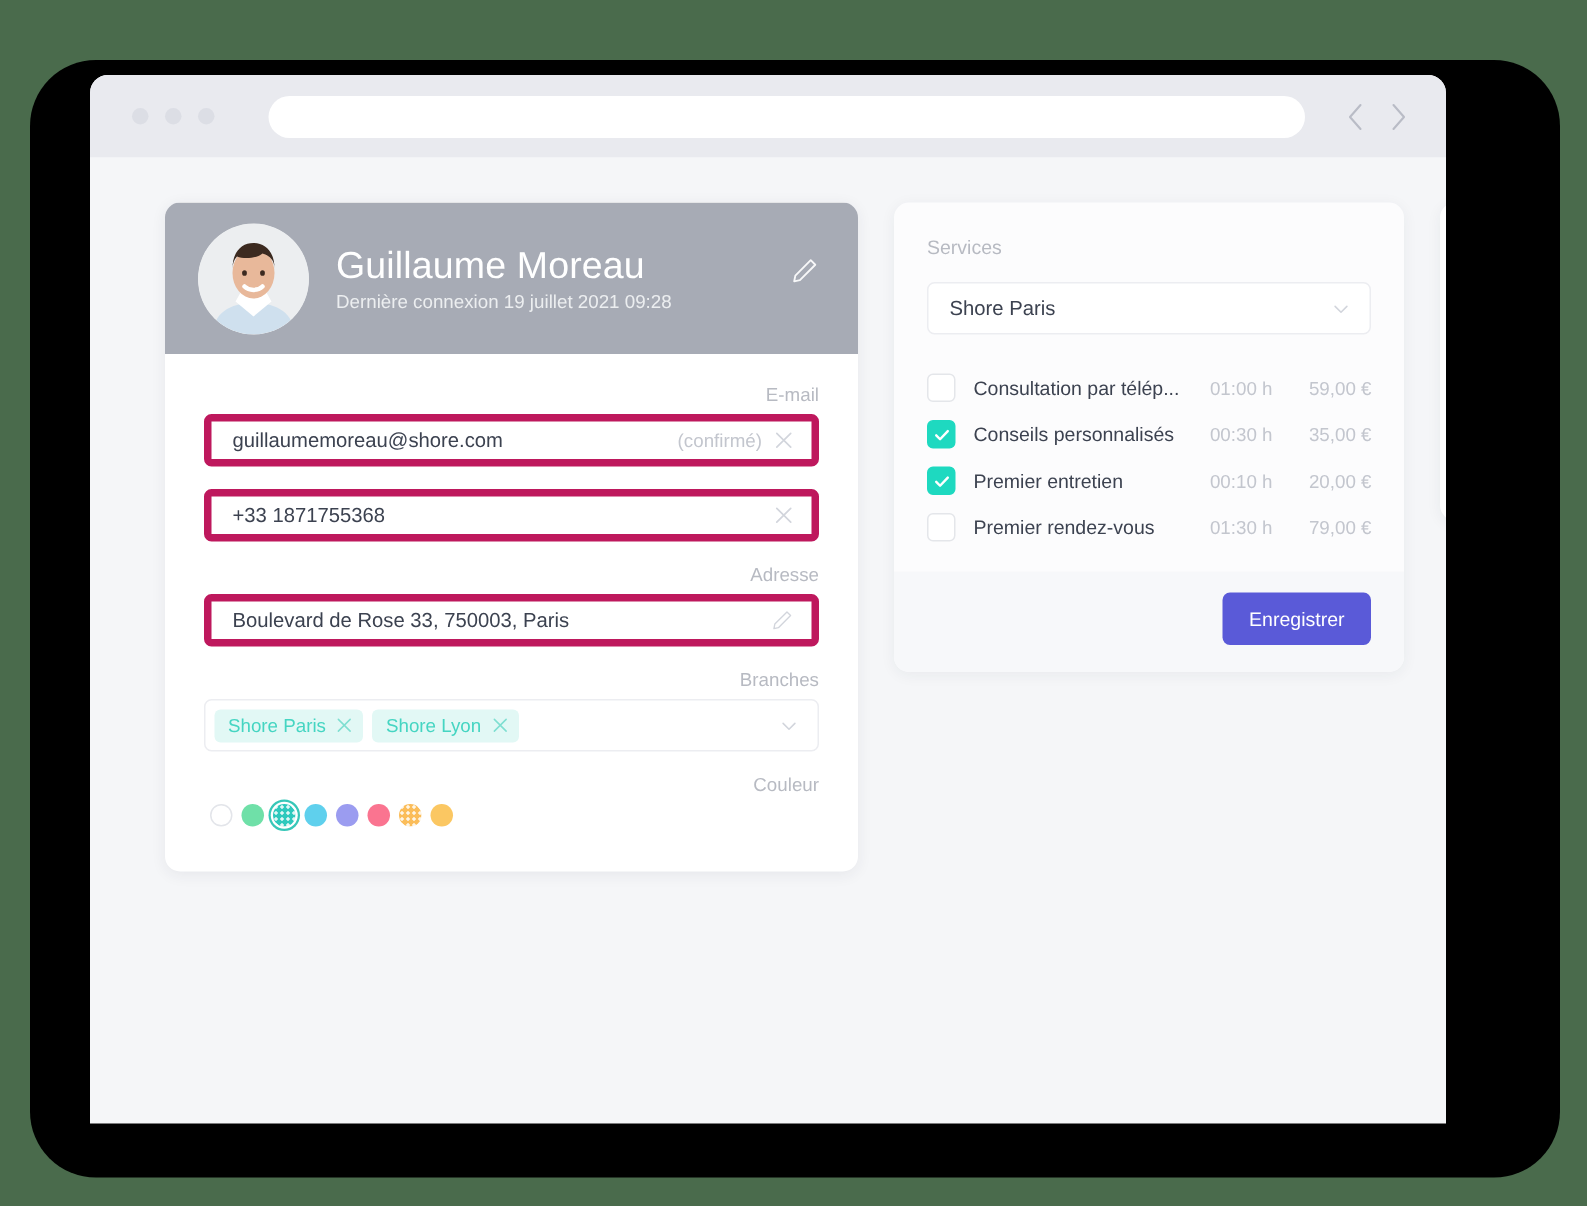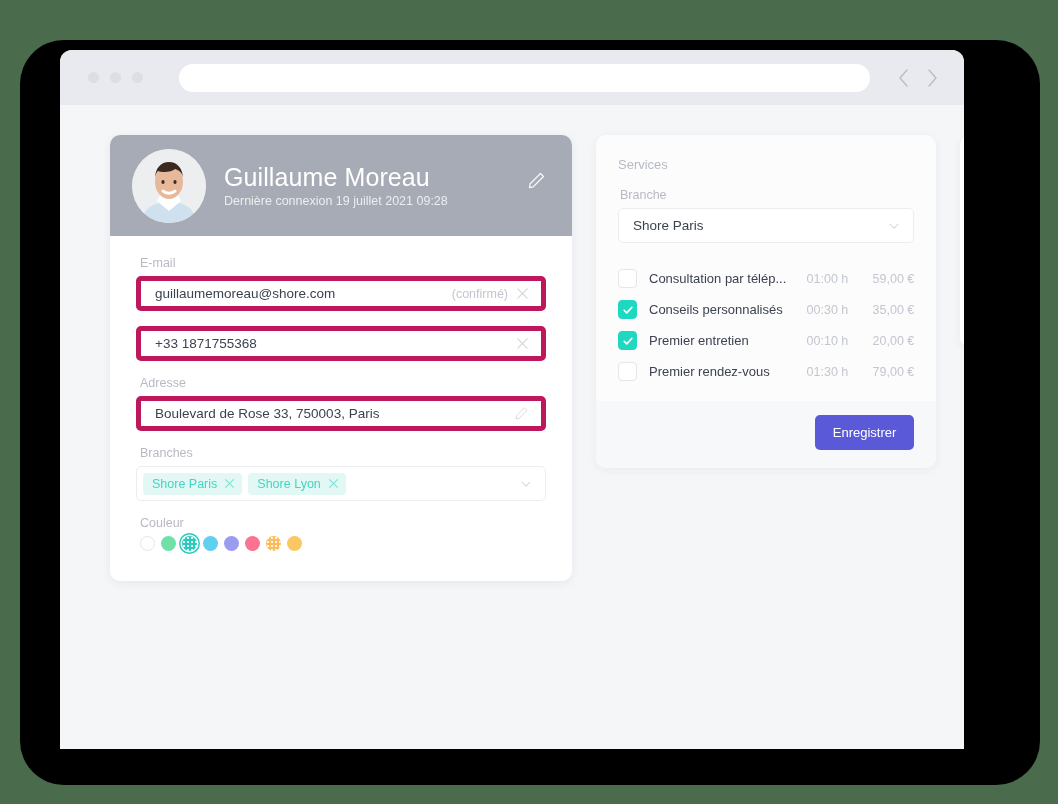--- a/index.html
+++ b/index.html
@@ -61,21 +61,21 @@
   }
   .avatar svg { display: block; }
   .head-text { margin-left: 18px; }
   .uname { font-size: 25px; color: #fff; font-weight: 400; letter-spacing: .1px; }
   .ulast { font-size: 12.5px; color: #eceef0; margin-top: 2px; }
   .edit-head {
     position: absolute; right: 26px; top: 36px; color: #fff; opacity: .92;
   }
 
   .fields { padding: 20px 26px 30px 26px; }
-  .flabel { font-size: 12.5px; color: #b7bac2; margin: 0 0 6px 4px; }
+  .flabel { font-size: 12.5px; color: #b7bac2; margin: 0 0 6px 4px; text-align: right; }
   .fgroup { margin-bottom: 15px; }
   .fbox {
     height: 35px; border: 5px solid #be185d; border-radius: 5px;
     background: #fff; display: flex; align-items: center;
     padding: 0 12px 0 14px; gap: 8px;
   }
   .fval { font-size: 13.5px; color: #3c4250; flex: 1; }
   .fhint { font-size: 12.5px; color: #c3c6ce; }
   .ficon { color: #d2d5dc; display: flex; align-items: center; }
 
@@ -298,21 +298,20 @@
               </div>
           </div>
 
         </div>
       </div>
 
       <div class="rightcol">
 
         <div class="svc-card">
           <div class="svc-title">Services</div>
-          <div class="svc-sublabel">Branche</div>
           <div class="select">
             <span class="sval">Shore Paris</span>
             <span class="caret">
               <svg width="14" height="14" viewBox="0 0 16 16" fill="none" stroke="currentColor" stroke-width="1.2" stroke-linecap="round" stroke-linejoin="round">
                 <path d="M3.5 6l4.5 4.5L12.5 6"></path>
                 </svg>
             </span>
           </div>
 
           <div class="svc-list" id="svc-list">

